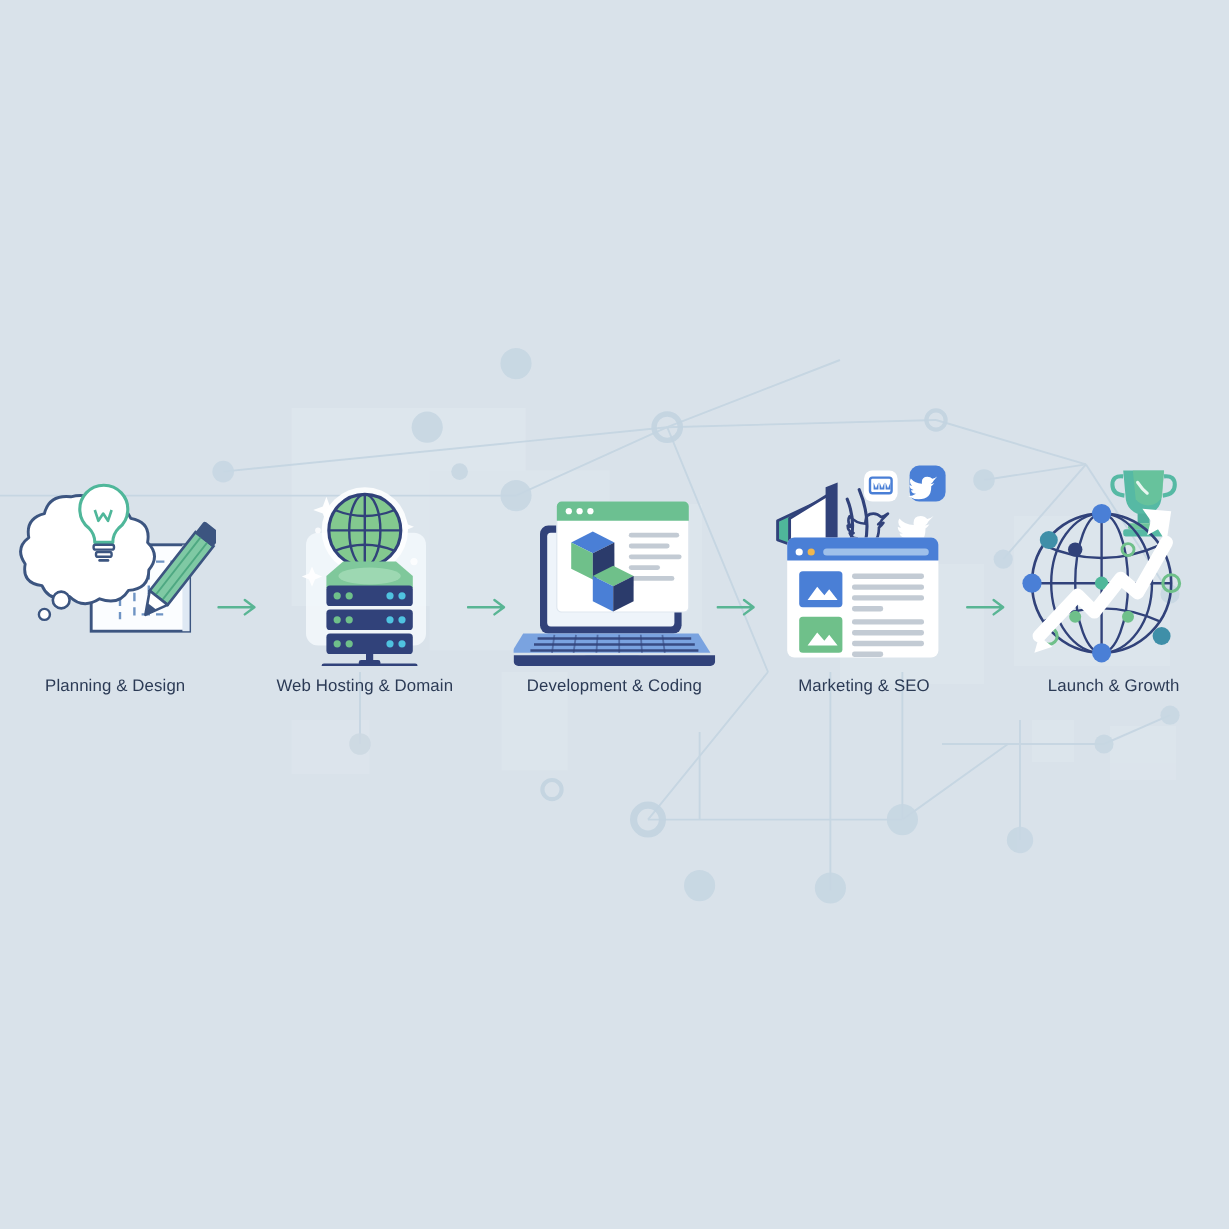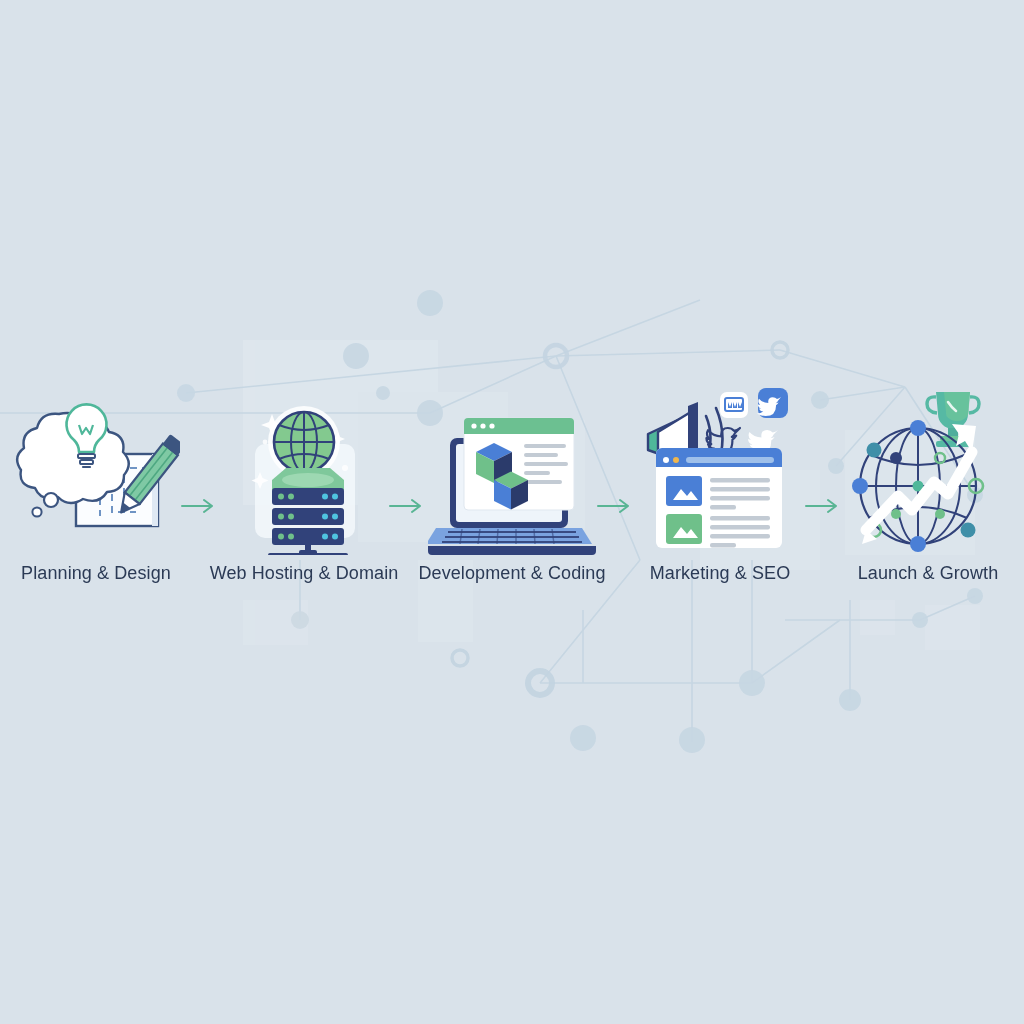--- a/index.html
+++ b/index.html
@@ -14,21 +14,21 @@
     position:absolute;left:0;top:380px;width:1024px;height:240px;
     display:flex;flex-direction:row;align-items:flex-start;justify-content:center;
   }
   .stage{
     width:170px;height:240px;position:relative;
     display:flex;flex-direction:column;align-items:center;
   }
   .icon-box{width:170px;height:175px;position:relative;display:flex;align-items:flex-end;justify-content:center;}
   .icon-box svg{display:block;}
   .stage-label{
-    margin-top:8px;font-size:18px;color:#2b3a55;
+    margin-top:8px;font-size:14px;color:#2b3a55;
     white-space:nowrap;letter-spacing:.1px;text-align:center;
   }
   .connector{
     width:38px;height:240px;display:flex;align-items:flex-start;justify-content:center;
     padding-top:118px;box-sizing:border-box;
   }
 </style>
 </head>
 <body style="background: rgb(217, 226, 234);">
 

